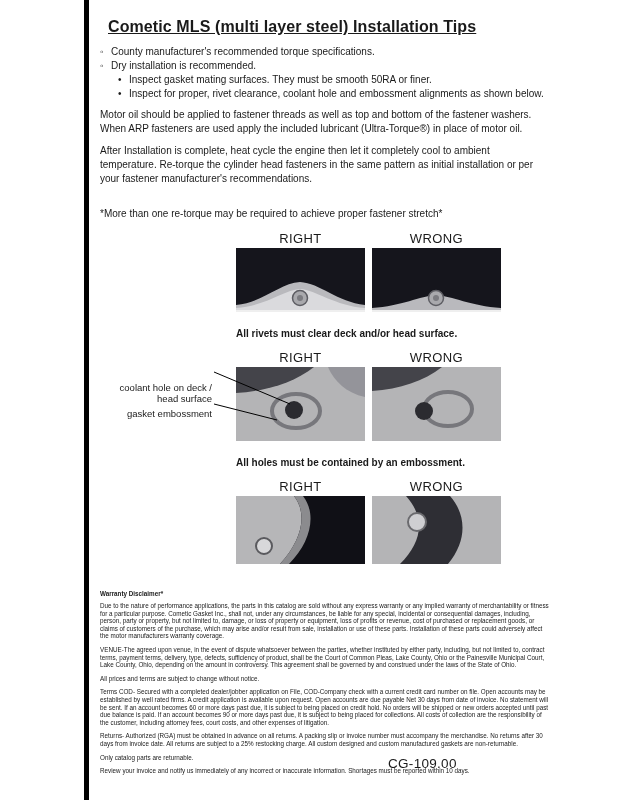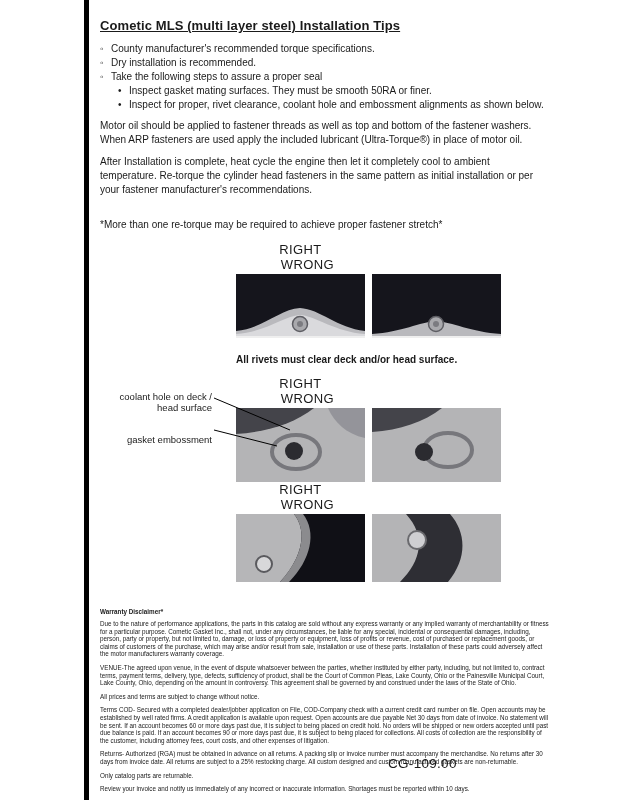--- a/index.html
+++ b/index.html
@@ -1,60 +1,59 @@
 <!DOCTYPE html>
 <html><head>
 <meta charset="utf-8">
 <style>
   html,body{margin:0;padding:0;}
   body{width:618px;height:800px;background:#fdfdfd;position:relative;overflow:hidden;
        font-family:"Liberation Sans","DejaVu Sans",sans-serif;color:#1a1a1a;}
   .page{position:absolute;inset:0;background:#ffffff;}
   .spine{position:absolute;left:84px;top:0;width:5px;height:100%;background:#000;}
   .content{position:absolute;left:100px;top:18px;width:452px;}
-  .title{font-size:13px;font-weight:bold;text-decoration:underline;margin-bottom:9px;letter-spacing:.1px;}
+  .title{font-size:16px;font-weight:bold;text-decoration:underline;margin-bottom:9px;letter-spacing:.1px;margin-left:8px;}
   .b{position:relative;font-size:10px;line-height:13px;padding-left:11px;margin-bottom:1px;}
   .b::before{content:"◦";position:absolute;left:0;top:0;font-size:10px;}
   .sb{position:relative;font-size:10px;line-height:13px;padding-left:11px;margin-left:18px;margin-bottom:1px;}
   .sb::before{content:"•";position:absolute;left:0;top:0;font-size:10px;}
   .diesel-h{font-size:11.5px;font-weight:bold;margin-top:14px;}
   .para{font-size:10px;line-height:14px;margin-top:8px;width:436px;}
   .note{font-size:10px;margin-top:22px;}
   .dia{margin-top:12px;}
   .dia-row{position:relative;width:100%;}
-  .dia-labels{display:flex;margin-left:136px;width:265px;flex-direction:column;}
+  .dia-labels{display:flex;margin-left:136px;width:265px;}
   .dia-labels span{width:129px;text-align:center;font-size:13px;letter-spacing:.4px;}
   .dia-labels span + span{margin-left:7px;}
   .panels{display:flex;gap:7px;margin-left:136px;margin-top:2px;}
   .panels svg{display:block;}
   .caption{margin-left:136px;font-size:10px;line-height:12px;margin-top:16px;margin-bottom:10px;width:270px;font-weight:bold;}
   .caption.narrow{width:200px;}
   .callout{position:absolute;font-size:9.5px;line-height:11px;text-align:right;}
-  .co1{left:12px;top:15px;width:100px;}
+  .co1{left:12px;top:32px;width:100px;}
   .co2{left:0px;top:58px;width:112px;}
   .callout-lines{position:absolute;left:0;top:0;pointer-events:none;}
   .disc{margin-top:26px;width:452px;}
   .disc .dh{font-size:6.3px;font-weight:bold;margin-bottom:5px;}
   .disc p{font-size:6.3px;line-height:7.6px;margin:0 0 6px 0;}
   .footer{position:absolute;left:388px;top:756px;font-size:13.5px;letter-spacing:.3px;}
 </style>
 </head>
 <body>
 
 <div class="page">
   <div class="spine"></div>
 
   <div class="content">
 
     <div class="title">Cometic MLS (multi layer steel) Installation Tips</div>
 
     <div>
       <div class="b"><span>County manufacturer's recommended torque specifications.</span></div>
       <div class="b"><span>Dry installation is recommended.</span></div>
-      <div class="b"><span>Take the following steps to assure a proper seal</span></div>
       <div class="sb"><span>Inspect gasket mating surfaces.  They must be smooth 50RA or finer.</span></div>
       <div class="sb"><span>Inspect for proper, rivet clearance, coolant hole and embossment alignments as shown below.</span></div>
     </div>
 
     <div class="para">Motor oil should be applied to fastener threads as well as top and bottom of the fastener washers. When ARP fasteners are used apply the included lubricant (Ultra-Torque®) in place of motor oil.</div>
     <div class="para">After Installation is complete, heat cycle the engine then let it completely cool to ambient temperature. Re-torque the cylinder head fasteners in the same pattern as initial installation or per your fastener manufacturer's recommendations.</div>
     <div class="note">*More than one re-torque may be required to achieve proper fastener stretch*</div>
 
     <div class="dia">
 
@@ -102,20 +101,21 @@
             <ellipse cx="76" cy="42" rx="24" ry="17" fill="none" stroke="#77777c" stroke-width="4"></ellipse>
             <circle cx="52" cy="44" r="9" fill="#2b2b30"></circle>
           </svg>
         </div>
         <div class="callout co1">coolant hole on deck / head surface</div>
         <div class="callout co2">gasket embossment</div>
         <svg class="callout-lines" width="410" height="100" viewBox="0 0 410 100">
           <line x1="114" y1="22" x2="190" y2="54" stroke="#000" stroke-width="1"></line>
           <line x1="114" y1="54" x2="177" y2="70" stroke="#000" stroke-width="1"></line>
         </svg>
+        <div class="caption">All holes must be contained by an embossment.</div>
       </div>
 
       <div class="dia-row">
         <div class="dia-labels">
           <span>RIGHT</span>
           <span>WRONG</span>
         </div>
         <div class="panels">
           <svg width="129" height="68" viewBox="0 0 129 68">
             <rect width="129" height="68" fill="#101016"></rect>

